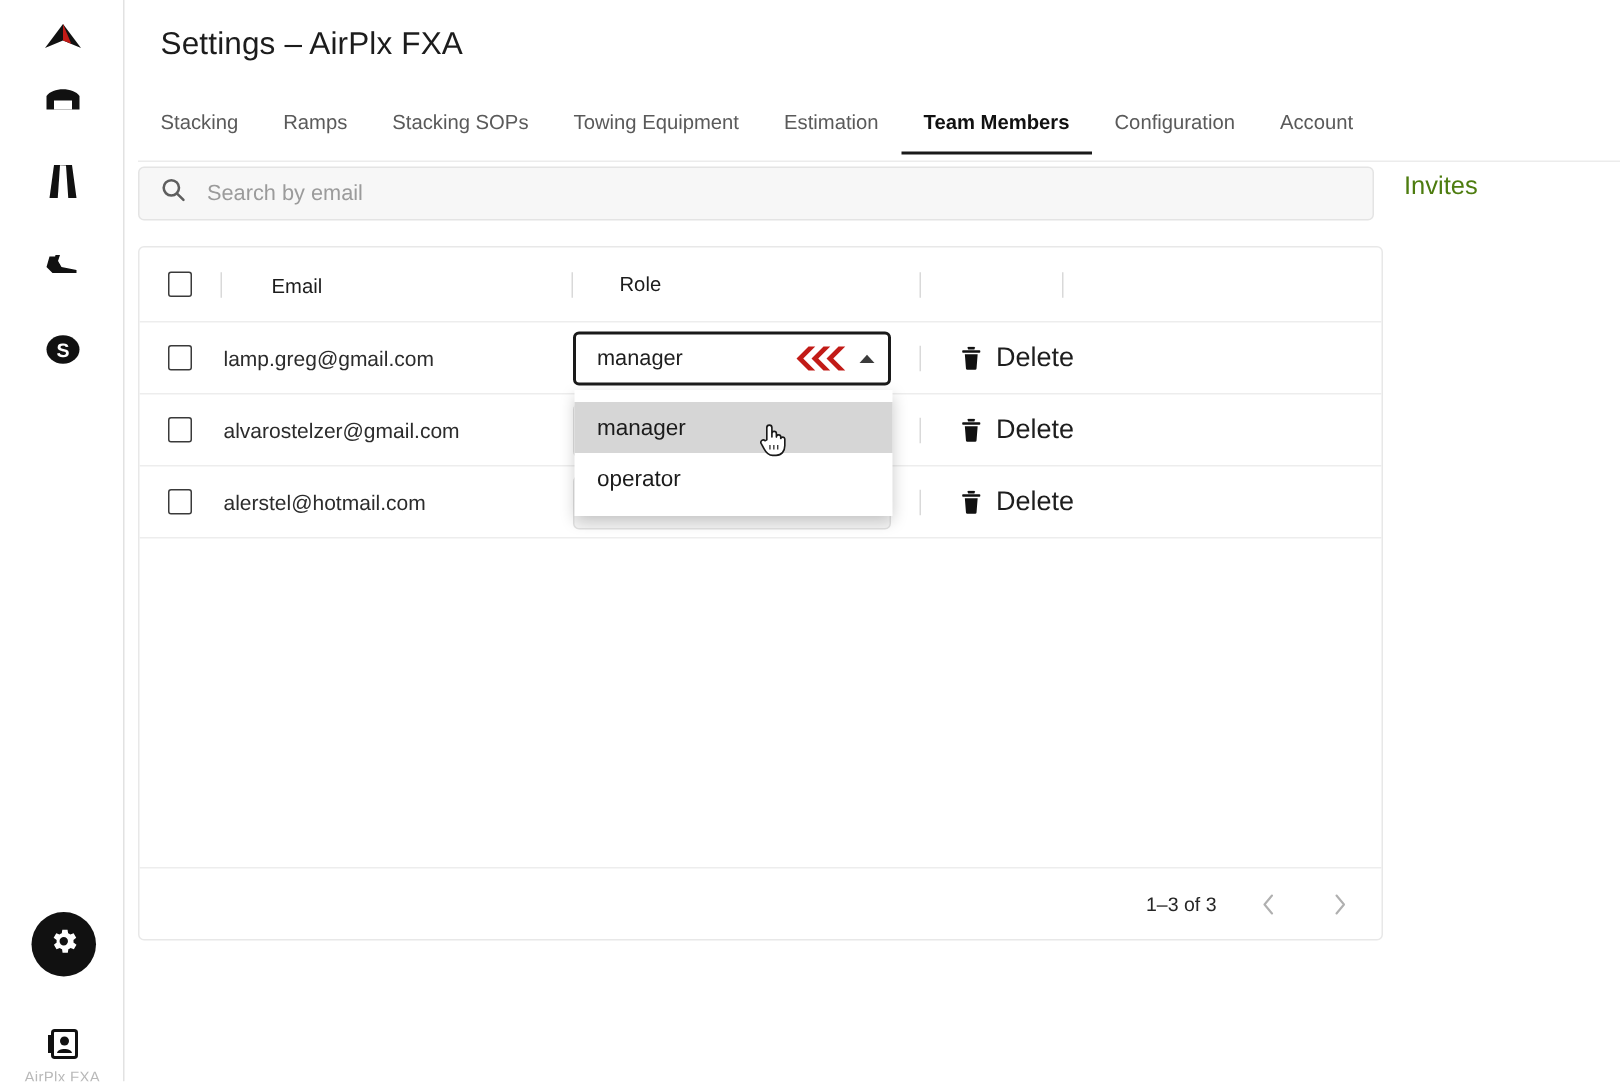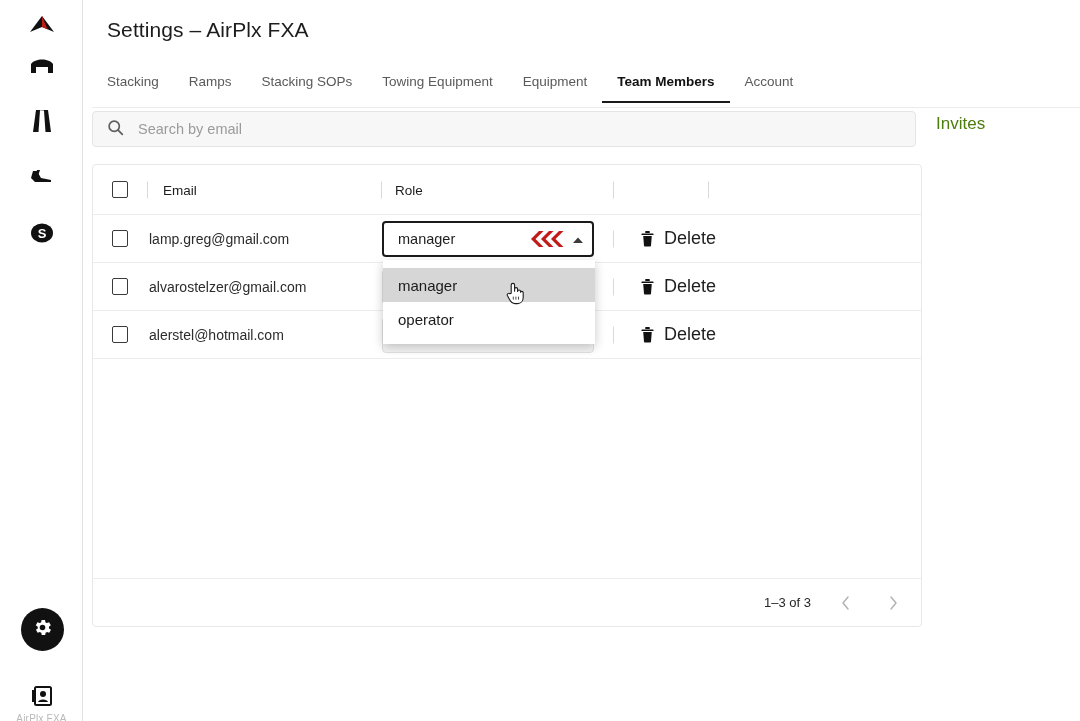--- a/index.html
+++ b/index.html
@@ -204,21 +204,21 @@
     position: absolute;
     left: 0; top: 50%;
     transform: translateY(-50%);
     width: 1px;
     height: 17px;
     background: #d9d9d9;
   }
   .hdr-text {
     font-size: 13.5px;
     color: #1c1c1c;
-    padding-left: 14px;
+    padding-left: 32px;
   }
 
   
   .role-select {
     position: absolute;
     left: 1px;
     top: 50%;
     transform: translateY(-50%);
     width: 212px;
     height: 36px;
@@ -373,22 +373,23 @@
   <div id="sidebar-bottom-label">AirPlx FXA</div>
 </div>
 
 <div id="page-title">Settings – AirPlx FXA</div>
 
 <div id="tabs">
   <div class="tab">Stacking</div>
   <div class="tab">Ramps</div>
   <div class="tab">Stacking SOPs</div>
   <div class="tab">Towing Equipment</div>
-  <div class="tab">Equipment</div>
+  <div class="tab">Estimation</div>
   <div class="tab active">Team Members</div>
+  <div class="tab">Configuration</div>
   <div class="tab">Account</div>
 </div>
 
 <div id="search-box">
   <span>
     <svg width="17" height="17" viewBox="0 0 20 20" fill="none" stroke="#5e5e5e" stroke-width="2">
       <circle cx="8.5" cy="8.5" r="6"></circle>
       <line x1="13" y1="13" x2="18" y2="18" stroke-linecap="round"></line>
     </svg>
   </span>

